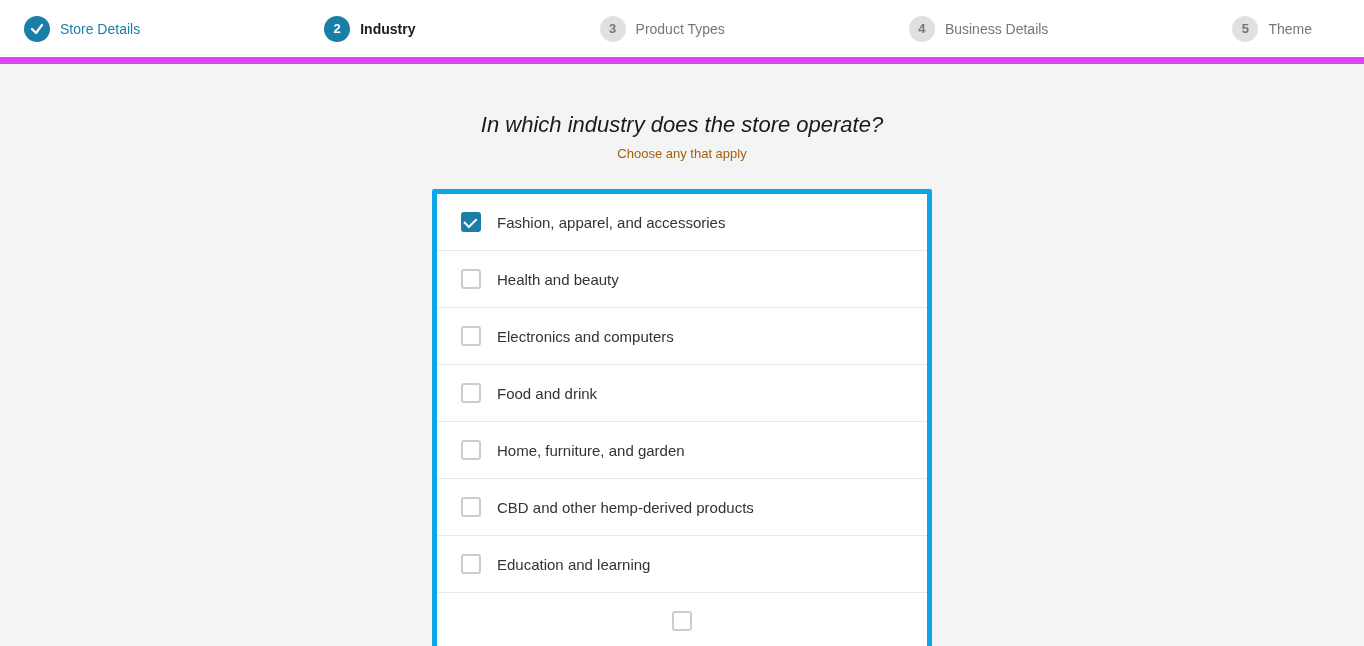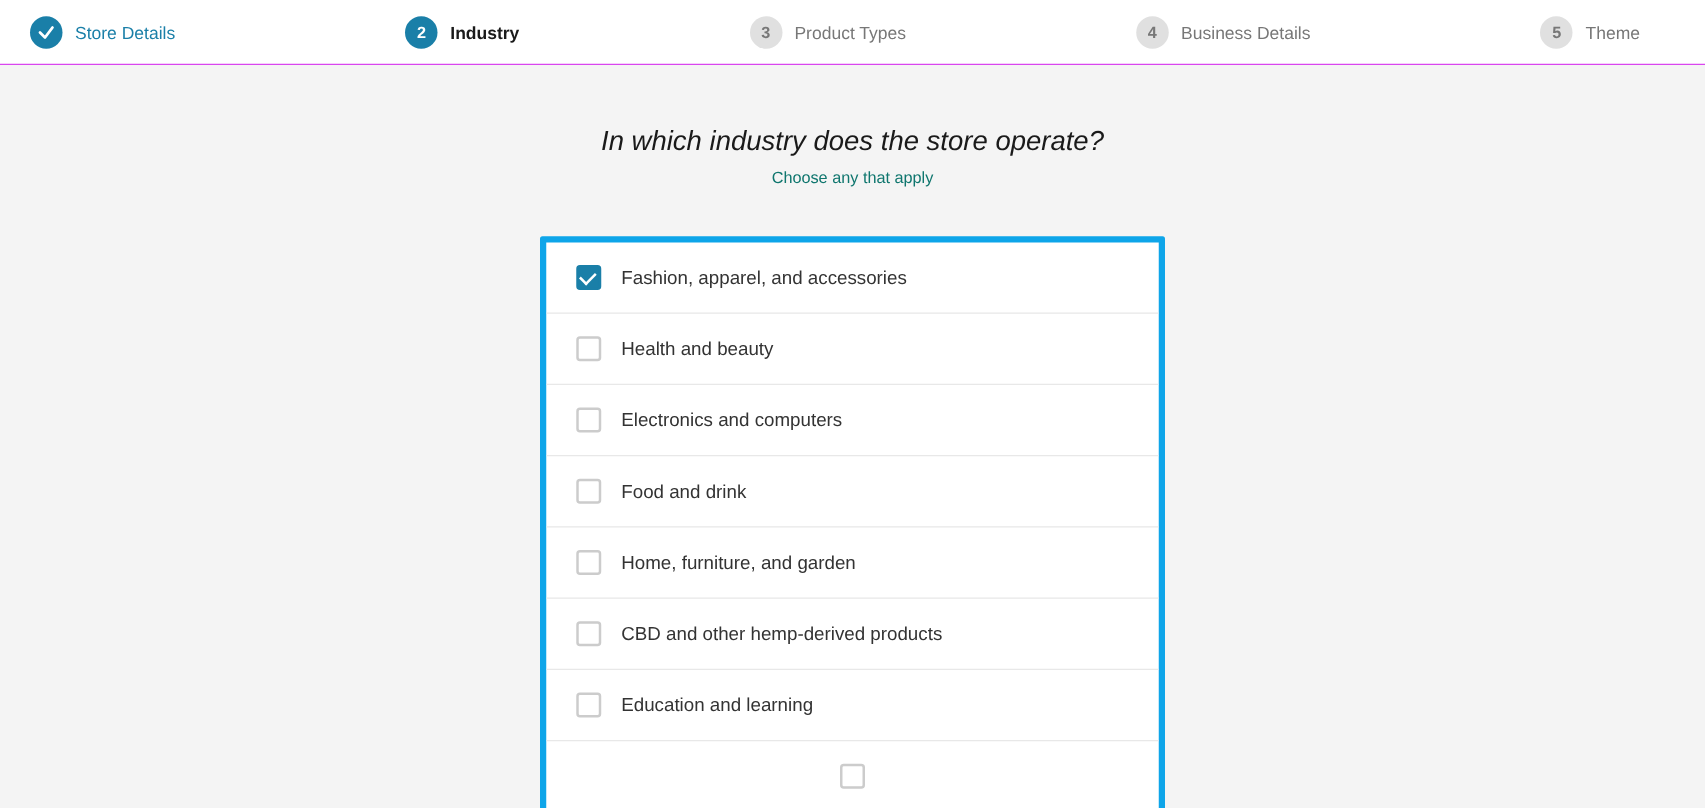--- a/index.html
+++ b/index.html
@@ -6,25 +6,25 @@
     body {
       font-family: -apple-system, BlinkMacSystemFont, 'Segoe UI', sans-serif;
       background: #f4f4f4;
       min-height: 646px;
       color: #333;
     }
 
     
     .top-nav {
       background: #fff;
-      border-bottom: 1px solid #d946ef;
+      border-bottom: 7px solid #d946ef;
       display: flex;
       align-items: center;
       padding: 0 24px;
-      height: 52px;
+      height: 64px;
       gap: 0;
     }
     .nav-step {
       display: flex;
       align-items: center;
       gap: 10px;
       padding: 0 28px 0 0;
       color: #777;
       font-size: 14px;
     }
@@ -73,22 +73,22 @@
     .page-title {
       font-size: 22px;
       font-weight: 400;
       color: #1a1a1a;
       margin-bottom: 8px;
       text-align: center;
       font-style: italic;
     }
     .page-subtitle {
       font-size: 13px;
-      color: #0f766e;
-      margin-bottom: 40px;
+      color: #a16207;
+      margin-bottom: 28px;
       text-align: left;
     }
 
     
     .card {
       background: #fff;
       border: 5px solid #0ea5e9;
       border-radius: 2px;
       width: 500px;
       overflow: hidden;

